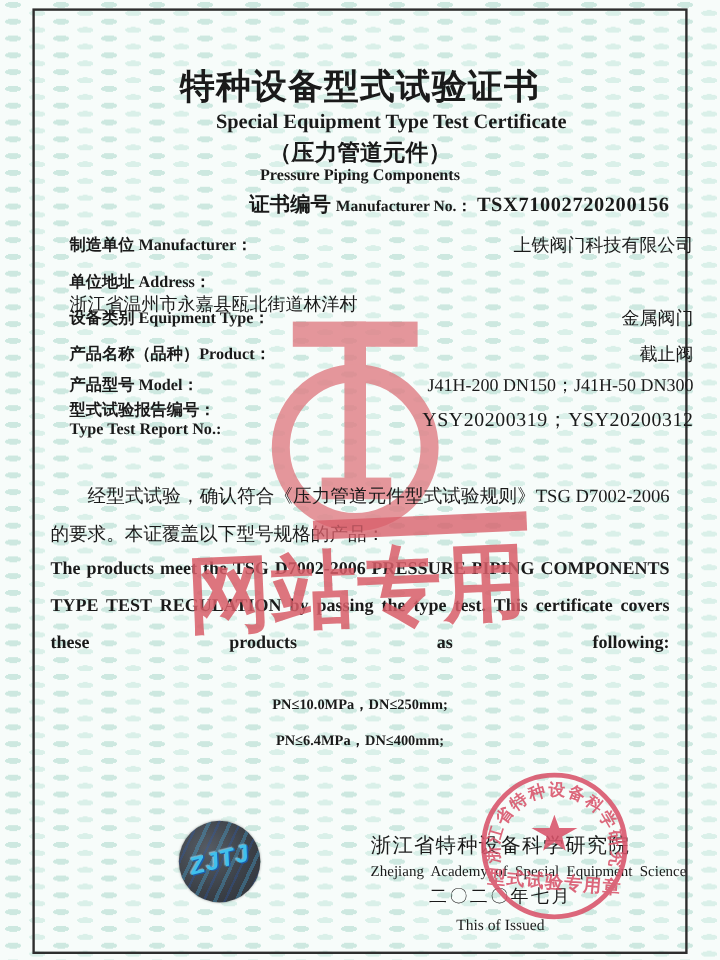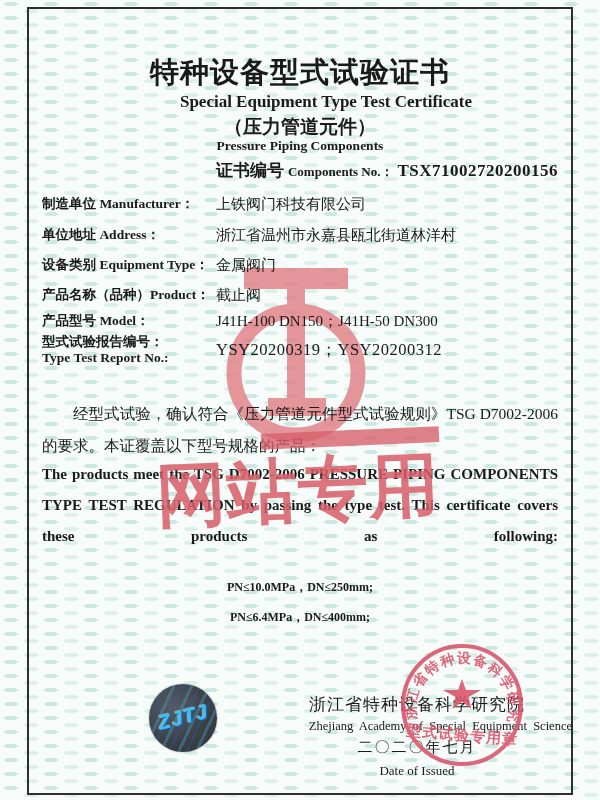--- a/index.html
+++ b/index.html
@@ -21,24 +21,24 @@
   .t-zh   {top:53px; font-size:29px;font-weight:bold;letter-spacing:1px;z-index:3;}
   .t-en   {top:92px; font-size:17px;font-weight:bold;z-index:3;padding-left:26px;}
   .t-sub  {top:114px;font-size:19px;font-weight:bold;z-index:3;}
   .t-suben{top:138px;font-size:13.5px;font-weight:bold;z-index:3;}
   .certline{top:159px;left:0;width:558px;text-align:right;z-index:3;}
   .certline .zh{font-size:17px;font-weight:bold;}
   .certline .en{font-size:13px;font-weight:bold;}
   .certline .no{font-size:17px;font-weight:bold;letter-spacing:.5px;}
 
   .fields{left:42px;top:190px;width:520px;z-index:3;}
-  .frow{position:absolute;left:0;width:520px;display:flex;}
+  .frow{position:absolute;left:16px;width:520px;display:flex;justify-content:space-between;}
   .frow .lab{width:174px;font-size:13.5px;font-weight:bold;flex:none;}
   .frow .val{font-size:15px;font-weight:normal;}
-  .r1{top:5px;}  .r2{top:36px;} .r3{top:66px;} .r4{top:96px;} .r5{top:122px;}
+  .r1{top:5px;}  .r2{top:36px;flex-direction:column;} .r3{top:66px;} .r4{top:96px;} .r5{top:122px;}
   .r6{top:144px;align-items:center;}
   .r6 .lab{line-height:16px;}
   .r6 .val{font-size:16.5px;letter-spacing:.5px;}
 
   .para-zh{left:42px;top:398px;width:516px;font-size:15.5px;line-height:32px;
     text-align:justify;text-indent:2em;z-index:3;}
   .para-en{left:42px;top:459px;width:516px;font-size:15px;font-weight:bold;
     line-height:31px;text-align:justify;z-index:3;}
   .para-en:after{content:"";display:inline-block;width:100%;}
 
@@ -86,21 +86,21 @@
 <div class="abs wm-bar"></div>
 <div class="abs wm-text">网站专用</div>
 
 <div class="abs center t-zh">特种设备型式试验证书</div>
 <div class="abs center t-en">Special Equipment Type Test Certificate</div>
 <div class="abs center t-sub">（压力管道元件）</div>
 <div class="abs center t-suben">Pressure Piping Components</div>
 
 <div class="abs certline">
   <span class="zh">证书编号</span>
-  <span class="en">Components No.：</span>
+  <span class="en">Manufacturer No.：</span>
   <span class="no">TSX71002720200156</span>
 </div>
 
 <div class="abs fields">
   <div class="frow r1">
     <span class="lab">制造单位 Manufacturer：</span>
     <span class="val">上铁阀门科技有限公司</span>
   </div>
   <div class="frow r2">
     <span class="lab">单位地址 Address：</span>
@@ -109,21 +109,21 @@
   <div class="frow r3">
     <span class="lab">设备类别 Equipment Type：</span>
     <span class="val">金属阀门</span>
   </div>
   <div class="frow r4">
     <span class="lab">产品名称（品种）Product：</span>
     <span class="val">截止阀</span>
   </div>
   <div class="frow r5">
     <span class="lab">产品型号 Model：</span>
-    <span class="val">J41H-100 DN150；J41H-50 DN300</span>
+    <span class="val">J41H-200 DN150；J41H-50 DN300</span>
   </div>
   <div class="frow r6">
     <span class="lab">
       <span>型式试验报告编号：</span><br>
       <span>Type Test Report No.:</span>
     </span>
     <span class="val">YSY20200319；YSY20200312</span>
   </div>
 </div>
 
@@ -132,21 +132,21 @@
 
 <div class="abs center specs">
   <div>PN≤10.0MPa，DN≤250mm;</div>
   <div>PN≤6.4MPa，DN≤400mm;</div>
 </div>
 
 <div class="abs issuer">
   <div class="nzh">浙江省特种设备科学研究院</div>
   <div class="nen">Zhejiang Academy of Special Equipment Science</div>
   <div class="dzh">二〇二〇年七月</div>
-  <div class="den">Date of Issued</div>
+  <div class="den">This of Issued</div>
 </div>
 
 <svg class="abs stamp" width="136" height="142" viewBox="0 0 136 142">
   <defs>
     <path id="ringPath" d="M 21.9 84.1 A 47 47 0 1 1 113.1 84.1"></path>
   </defs>
   <circle cx="67" cy="68" r="59" fill="none" stroke="#d9536a" stroke-width="4"></circle>
   <text font-size="14" font-weight="bold" fill="#d9536a" letter-spacing="1.5" font-family="Liberation Serif, serif">
     <textPath href="#ringPath" startOffset="2">浙江省特种设备科学研究院</textPath>
   </text>

